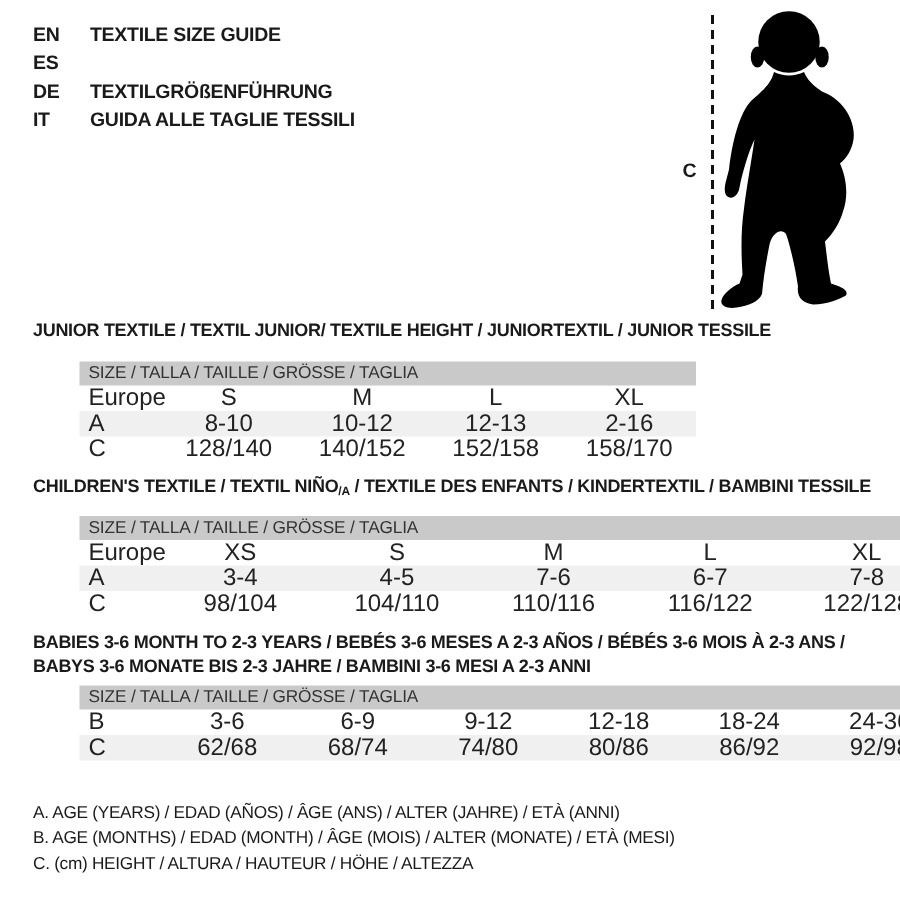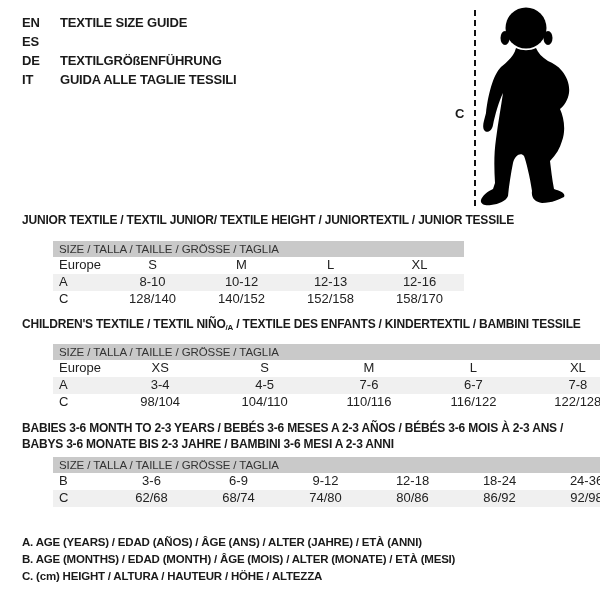--- a/index.html
+++ b/index.html
@@ -19,26 +19,26 @@
   
   .section-title{position:absolute;left:22px;font-weight:bold;font-size:12px;
     letter-spacing:-0.2px;white-space:nowrap;}
   .sub{font-size:8px;vertical-align:-2px;}
   
   .size-table{position:absolute;left:15px;margin-left:38px;}
   .w-junior{width:411px;}
   .w-full{width:577px;}
   .size-header{height:16px;background:#c9c9c9;display:flex;align-items:center;
     padding-left:6px;font-size:11.5px;color:#333;letter-spacing:-0.1px;box-sizing:border-box;}
-  .t-row{display:flex;height:17px;align-items:flex-start;font-size:13px;color:#222;}
+  .t-row{display:flex;height:17px;align-items:flex-start;font-size:16px;color:#222;}
   .t-row.shaded{background:#f0f0f0;}
   .t-label{width:55px;padding-left:6px;box-sizing:border-box;}
   .t-cell{flex:1;text-align:center;}
   
-  .note{position:absolute;left:22px;font-weight:bold;font-size:11.5px;
+  .note{position:absolute;left:22px;font-weight:normal;font-size:11.5px;
     letter-spacing:-0.2px;white-space:nowrap;}
 </style>
 </head>
 <body>
 
 <div class="canvas">
 
   <div class="lang-block">
     <div class="lang-row">
       <span class="lang-code">EN</span>
@@ -101,21 +101,21 @@
       <span class="t-cell">S</span>
       <span class="t-cell">M</span>
       <span class="t-cell">L</span>
       <span class="t-cell">XL</span>
     </div>
     <div class="t-row shaded">
       <span class="t-label">A</span>
       <span class="t-cell">8-10</span>
       <span class="t-cell">10-12</span>
       <span class="t-cell">12-13</span>
-      <span class="t-cell">12-16</span>
+      <span class="t-cell">2-16</span>
     </div>
     <div class="t-row">
       <span class="t-label">C</span>
       <span class="t-cell">128/140</span>
       <span class="t-cell">140/152</span>
       <span class="t-cell">152/158</span>
       <span class="t-cell">158/170</span>
     </div>
   </div>
 

